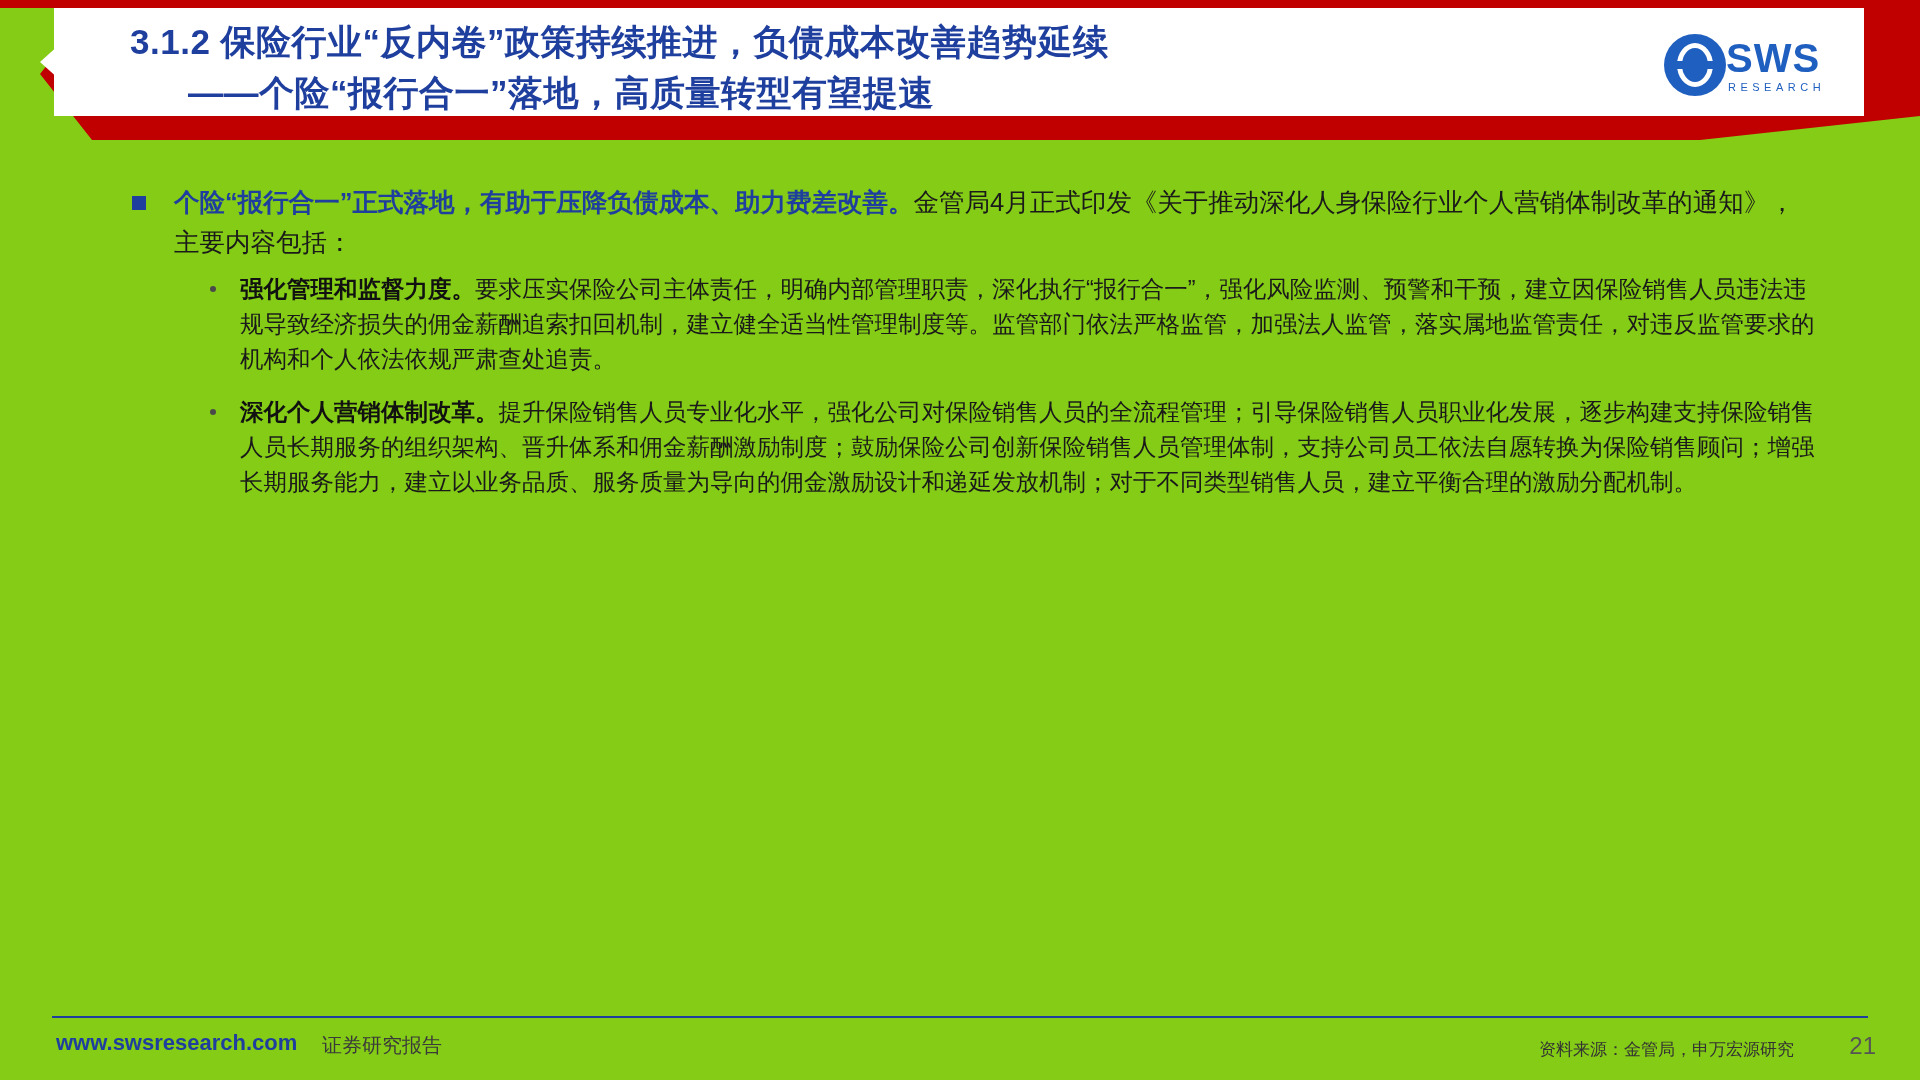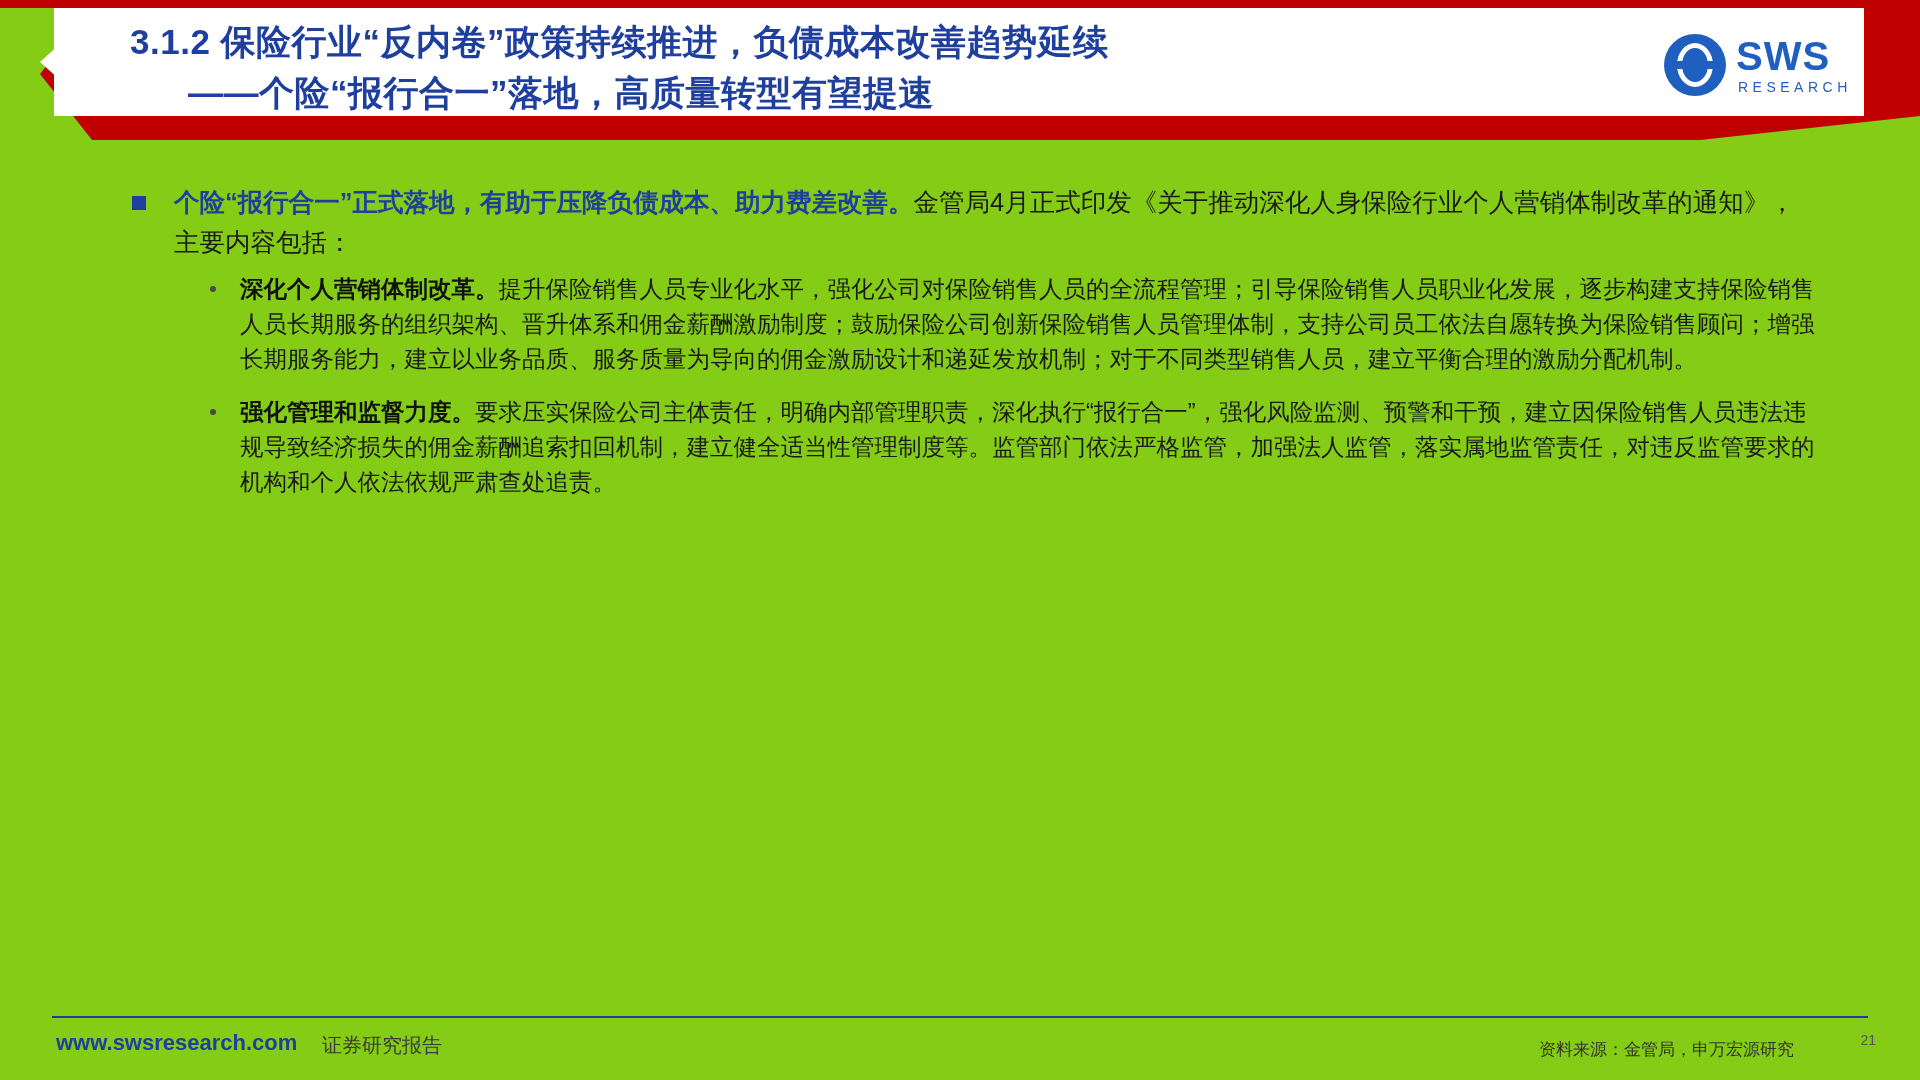--- a/index.html
+++ b/index.html
@@ -109,33 +109,33 @@
     content: "";
     position: absolute;
     left: 8px;
     top: 27px;
     width: 46px;
     height: 8px;
     background: #1f5fbf;
   }
 
   .logo-text {
-    margin-left: 10px;
+    margin-left: 0;
     line-height: 1;
   }
 
   .logo-sws {
     font-size: 40px;
     font-weight: bold;
     color: #1f5fbf;
     letter-spacing: 1px;
   }
 
   .logo-research {
-    font-size: 14px;
+    font-size: 11px;
     color: #1f5fbf;
     letter-spacing: 4.5px;
     margin-top: 4px;
     margin-left: 2px;
   }
 
   
   .content {
     position: absolute;
     top: 182px;
@@ -234,21 +234,21 @@
     right: 126px;
     top: 20px;
     font-size: 17px;
     color: #333333;
   }
 
   .footer-page {
     position: absolute;
     right: 44px;
     top: 14px;
-    font-size: 14px;
+    font-size: 24px;
     color: #555555;
   }
 </style>
 </head>
 <body>
 
 <div class="slide">
 
   <div class="header">
     <div class="header-red-band"></div>
@@ -273,26 +273,26 @@
 
     <div class="bullet-l1">
       <span class="marker"></span>
       <span class="lead">个险“报行合一”正式落地，有助于压降负债成本、助力费差改善。</span><span>金管局4月正式印发《关于推动深化人身保险行业个人营销体制改革的通知》，主要内容包括：</span>
     </div>
 
     <div class="sub-list">
 
       <div class="bullet-l2">
         <span class="dot"></span>
-        <span class="lead">深化个人营销体制改革。</span><span>提升保险销售人员专业化水平，强化公司对保险销售人员的全流程管理；引导保险销售人员职业化发展，逐步构建支持保险销售人员长期服务的组织架构、晋升体系和佣金薪酬激励制度；鼓励保险公司创新保险销售人员管理体制，支持公司员工依法自愿转换为保险销售顾问；增强长期服务能力，建立以业务品质、服务质量为导向的佣金激励设计和递延发放机制；对于不同类型销售人员，建立平衡合理的激励分配机制。</span>
+        <span class="lead">强化管理和监督力度。</span><span>要求压实保险公司主体责任，明确内部管理职责，深化执行“报行合一”，强化风险监测、预警和干预，建立因保险销售人员违法违规导致经济损失的佣金薪酬追索扣回机制，建立健全适当性管理制度等。监管部门依法严格监管，加强法人监管，落实属地监管责任，对违反监管要求的机构和个人依法依规严肃查处追责。</span>
       </div>
 
       <div class="bullet-l2">
         <span class="dot"></span>
-        <span class="lead">强化管理和监督力度。</span><span>要求压实保险公司主体责任，明确内部管理职责，深化执行“报行合一”，强化风险监测、预警和干预，建立因保险销售人员违法违规导致经济损失的佣金薪酬追索扣回机制，建立健全适当性管理制度等。监管部门依法严格监管，加强法人监管，落实属地监管责任，对违反监管要求的机构和个人依法依规严肃查处追责。</span>
+        <span class="lead">深化个人营销体制改革。</span><span>提升保险销售人员专业化水平，强化公司对保险销售人员的全流程管理；引导保险销售人员职业化发展，逐步构建支持保险销售人员长期服务的组织架构、晋升体系和佣金薪酬激励制度；鼓励保险公司创新保险销售人员管理体制，支持公司员工依法自愿转换为保险销售顾问；增强长期服务能力，建立以业务品质、服务质量为导向的佣金激励设计和递延发放机制；对于不同类型销售人员，建立平衡合理的激励分配机制。</span>
       </div>
 
 
     </div>
   </div>
 
   <div class="footer-rule"></div>
   <div class="footer">
     <div class="footer-url">www.swsresearch.com</div>
     <div class="footer-sub">证券研究报告</div>

